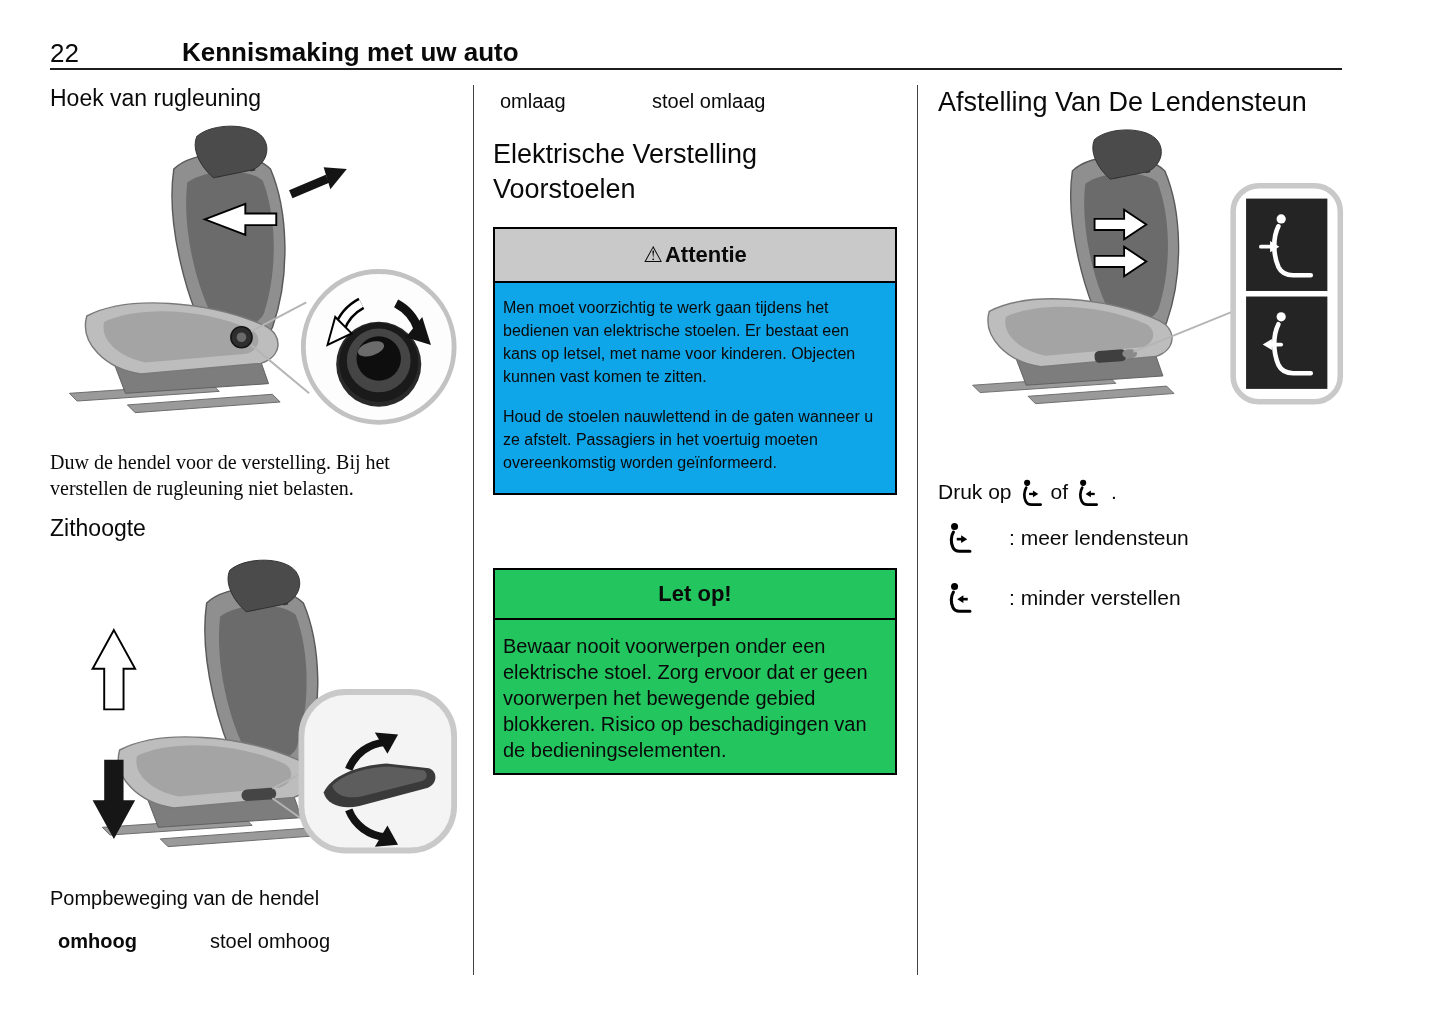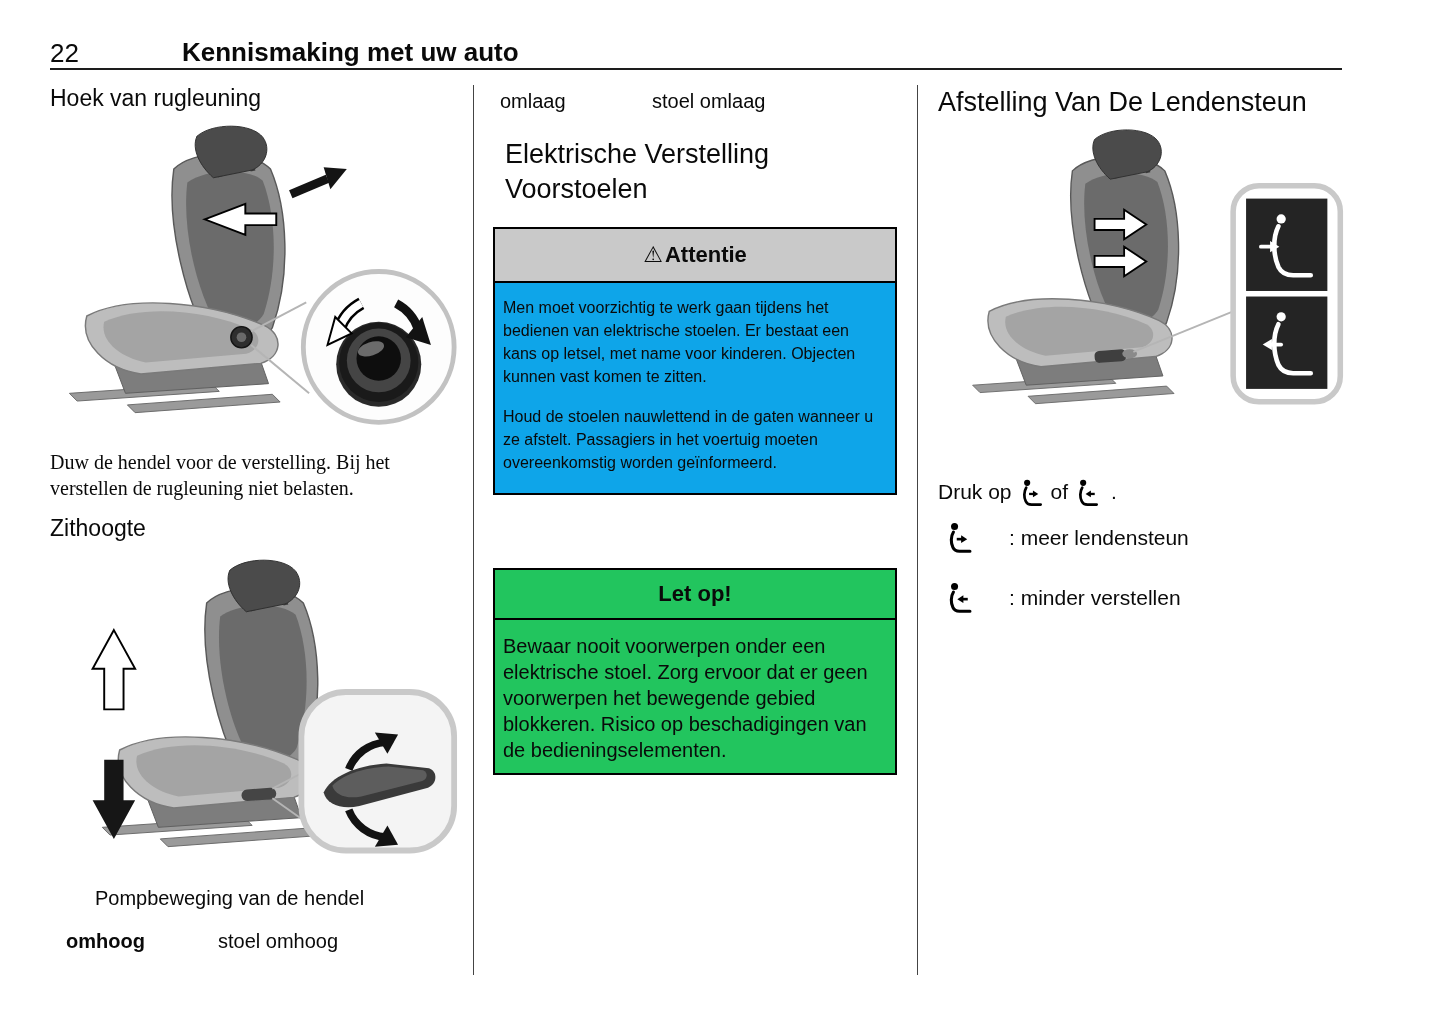--- a/index.html
+++ b/index.html
@@ -27,30 +27,30 @@
   .h-small { font-size:23px; font-weight:400; }
   .h-big   { font-size:27px; font-weight:400; line-height:1.3; }
   .body-text { font-size:20px; line-height:26px; }
 
   
   .s1-title   { position:absolute; top:0;    left:0; }
   .illo1      { position:absolute; top:28px; left:2px; }
   .s1-caption { position:absolute; top:364px; left:0; width:410px;font-family:Liberation Serif, serif; }
   .s2-title   { position:absolute; top:430px; left:0; }
   .illo2      { position:absolute; top:462px; left:2px; }
-  .s2-caption { position:absolute; top:800px; left:0; width:410px;margin-left:45px; }
+  .s2-caption { position:absolute; top:800px; left:0; width:410px; }
   .kv-left    { position:absolute; top:845px; left:8px; }
 
   .kv { font-size:20px; }
   .kv .k { display:inline-block; width:152px; }
-  .kv .k.bold { font-weight:700;margin-left:8px; }
+  .kv .k.bold { font-weight:700; }
 
   
   .kv-mid    { position:absolute; top:5px;  left:7px; }
-  .mid-title { position:absolute; top:52px; left:12px; width:330px; }
+  .mid-title { position:absolute; top:52px; left:0; width:330px; }
   .warnbox   { position:absolute; top:142px; left:0; width:404px; border:2px solid #000; background:#0ea5e9; }
   .warnhead  { background:#c9c9c9; border-bottom:2px solid #000; text-align:center; font-size:22px; font-weight:700; padding:13px 0; }
   .warnhead .warn-glyph { font-weight:400; margin-right:2px; }
   .warnbody  { padding:13px 10px 2px 8px; }
   .warnbody p { font-size:16px; line-height:23px; margin-bottom:17px; }
   .notebox   { position:absolute; top:483px; left:0; width:404px; border:2px solid #000; background:#22c55e; }
   .notehead  { text-align:center; font-size:22px; font-weight:700; padding:11px 0; border-bottom:2px solid #000; }
   .notebody  { padding:13px 10px 10px 8px; }
   .notebody p { font-size:20px; line-height:26px; }
 

